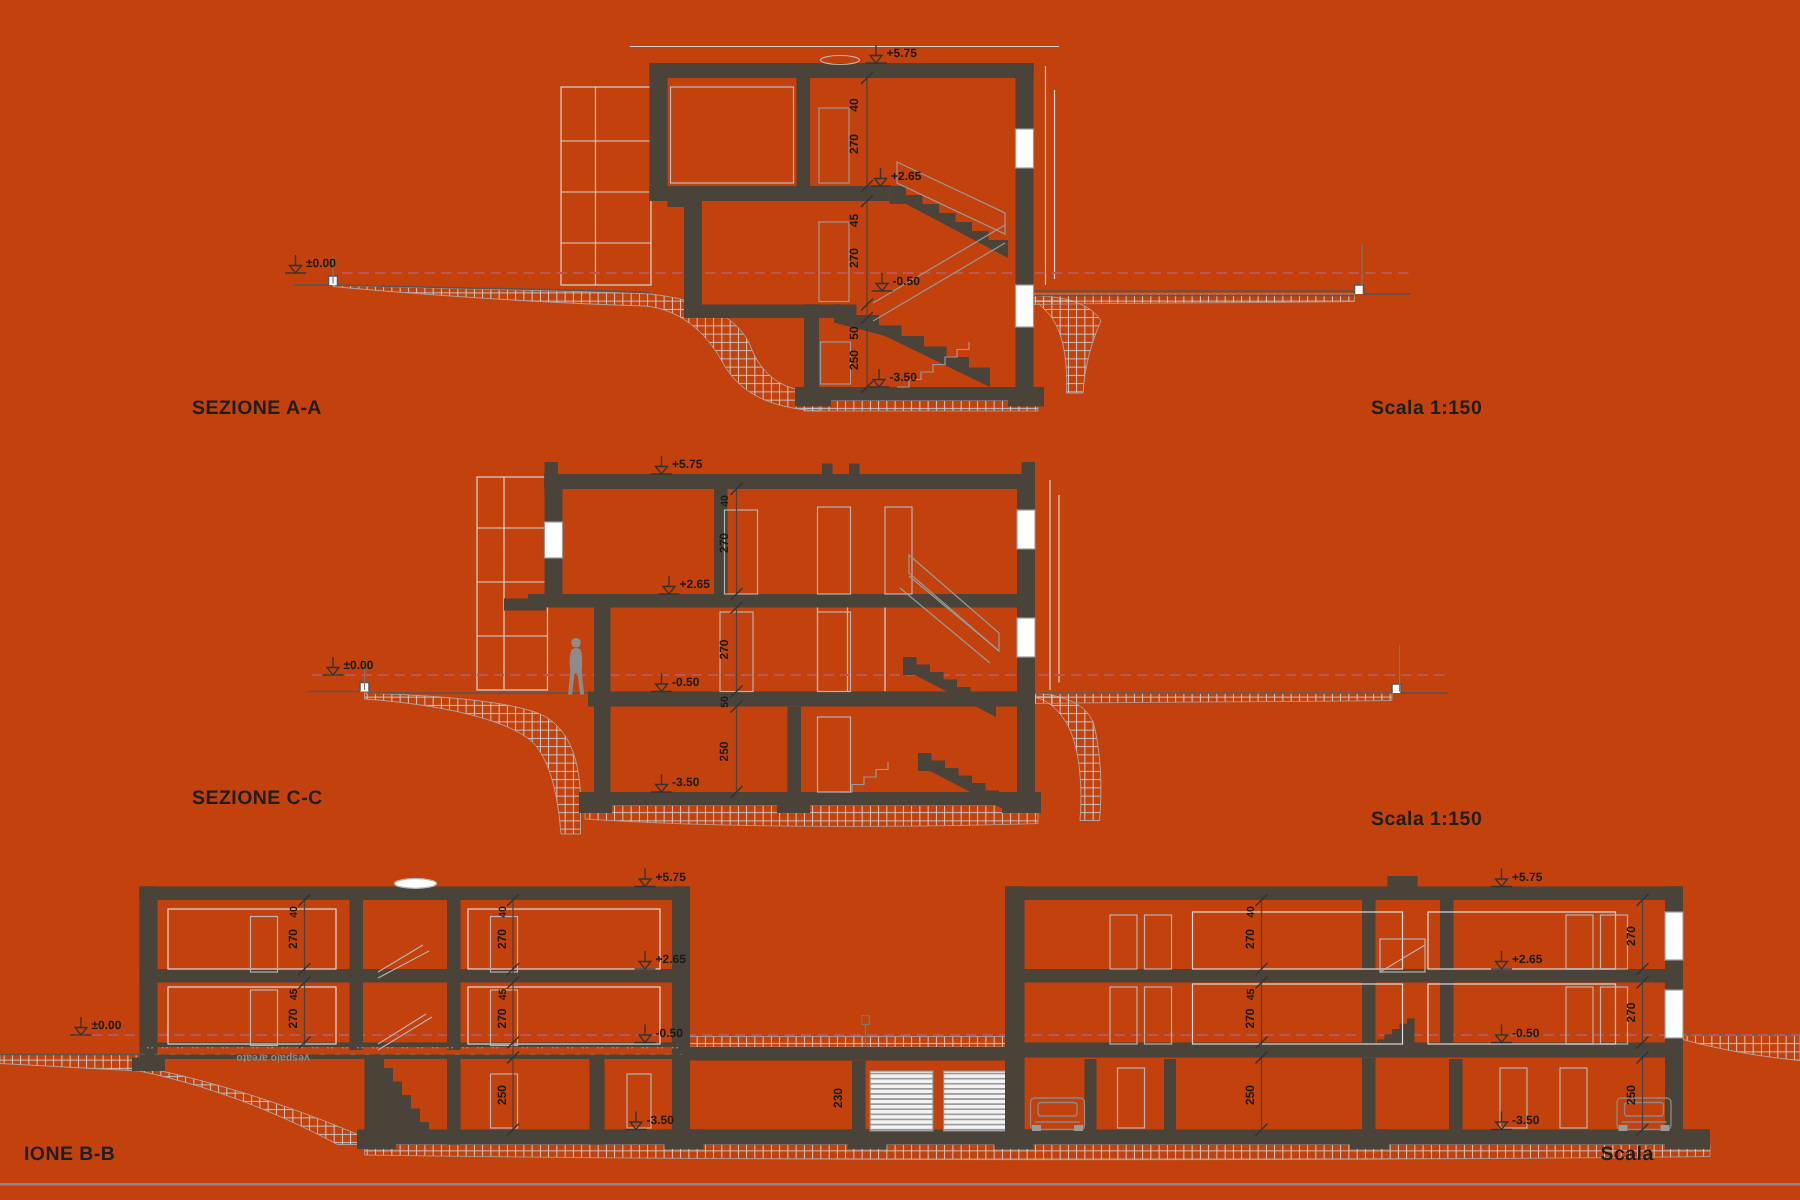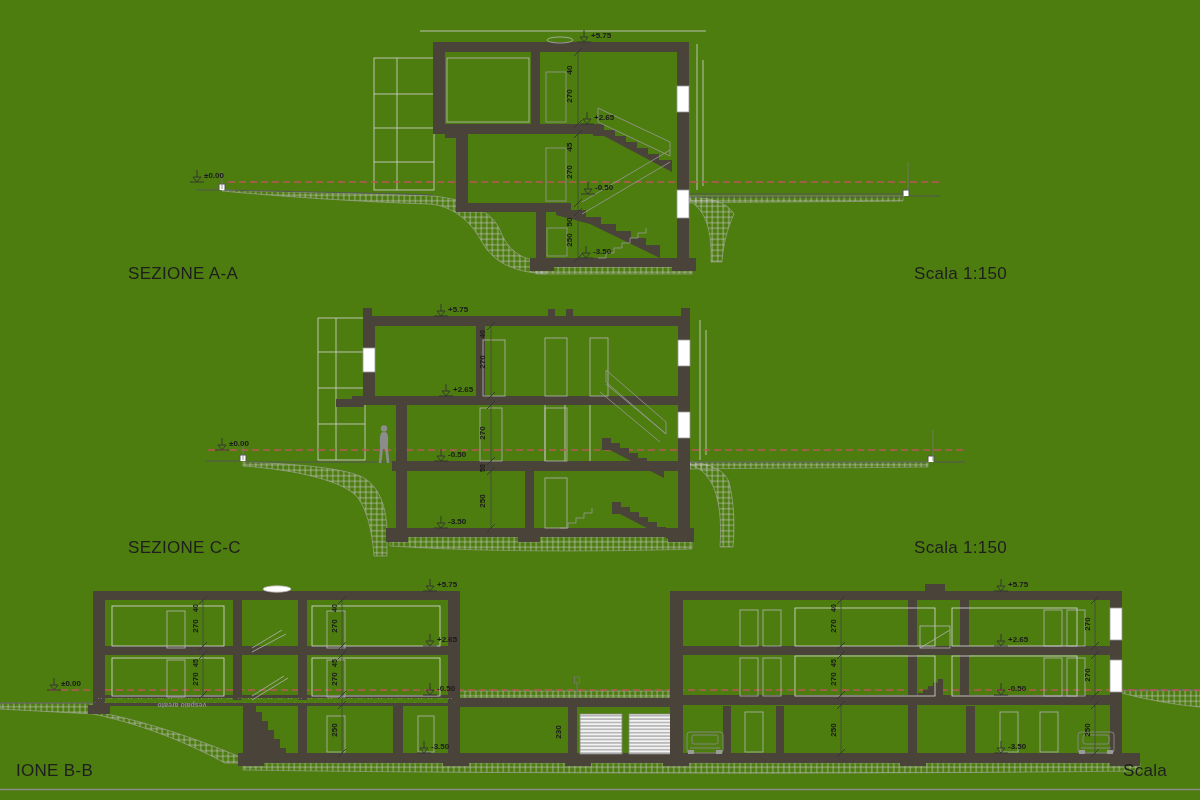--- a/index.html
+++ b/index.html
@@ -1,19 +1,19 @@
 <!DOCTYPE html>
 <html><head>
 <meta charset="utf-8">
 <style>
   html,body{margin:0;padding:0;background:#ffffff;}
-  .page{position:relative;width:1200px;height:800px;background:#4d7c0f;overflow:hidden;
+  .page{position:relative;width:1200px;height:800px;background:#c2410c;overflow:hidden;
         font-family:"Liberation Sans",sans-serif;}
   .page svg{position:absolute;left:0;top:0;}
-  .label{position:absolute;font-size:17px;font-weight:400;color:#1e1e1e;
+  .label{position:absolute;font-size:13px;font-weight:700;color:#1e1e1e;
          letter-spacing:.3px;white-space:nowrap;}
   svg text{font-family:"Liberation Sans",sans-serif;font-weight:600;}
 </style>
 </head>
 <body>
 
 <div class="page">
 
 <svg width="1200" height="800" viewBox="0 0 1200 800">
   <defs>
@@ -393,18 +393,18 @@
             <text x="182" y="703" font-size="7" fill="#8d8d8d" text-anchor="middle" transform="rotate(180 182 703)">vespaio areato</text>
           </g>
     </g>
   </g>
 
   <line x1="0" y1="789.5" x2="1200" y2="789.5" stroke="#8a8a8a" stroke-width="1.6"></line>
 </svg>
 
 <div class="label" style="left:128px;top:264px">SEZIONE A-A</div>
 <div class="label" style="left:914px;top:264px">Scala 1:150</div>
-<div class="label" style="left:128px;top:538px">SEZIONE C-C</div>
+<div class="label" style="left:128px;top:524px">SEZIONE C-C</div>
 <div class="label" style="left:914px;top:538px">Scala 1:150</div>
 <div class="label" style="left:16px;top:761px">IONE B-B</div>
-<div class="label" style="left:1123px;top:761px">Scala</div>
+<div class="label" style="left:1067px;top:761px">Scala</div>
 
 </div>
 
 </body></html>

